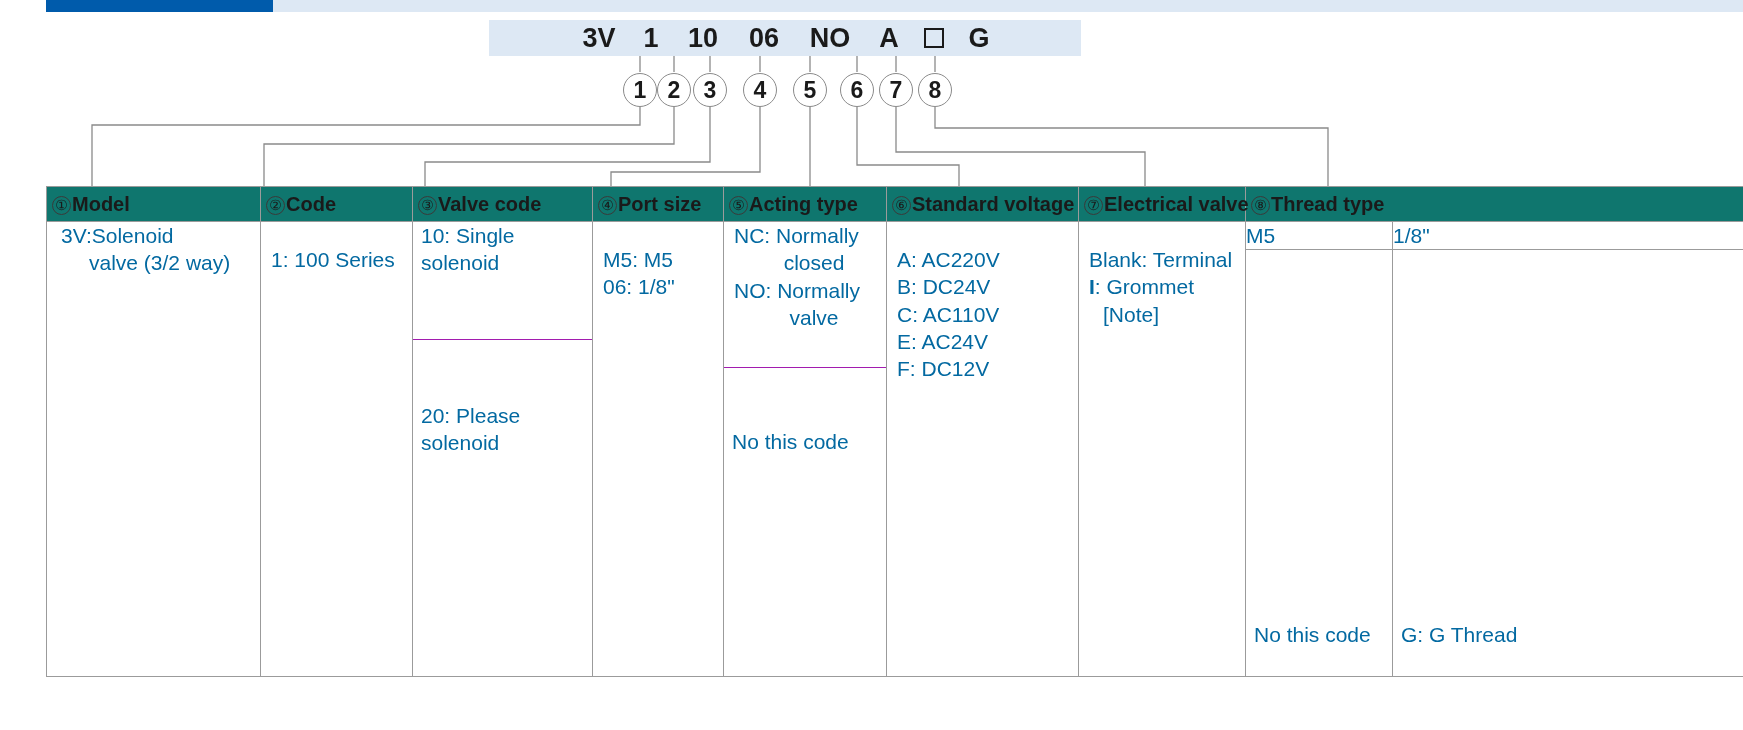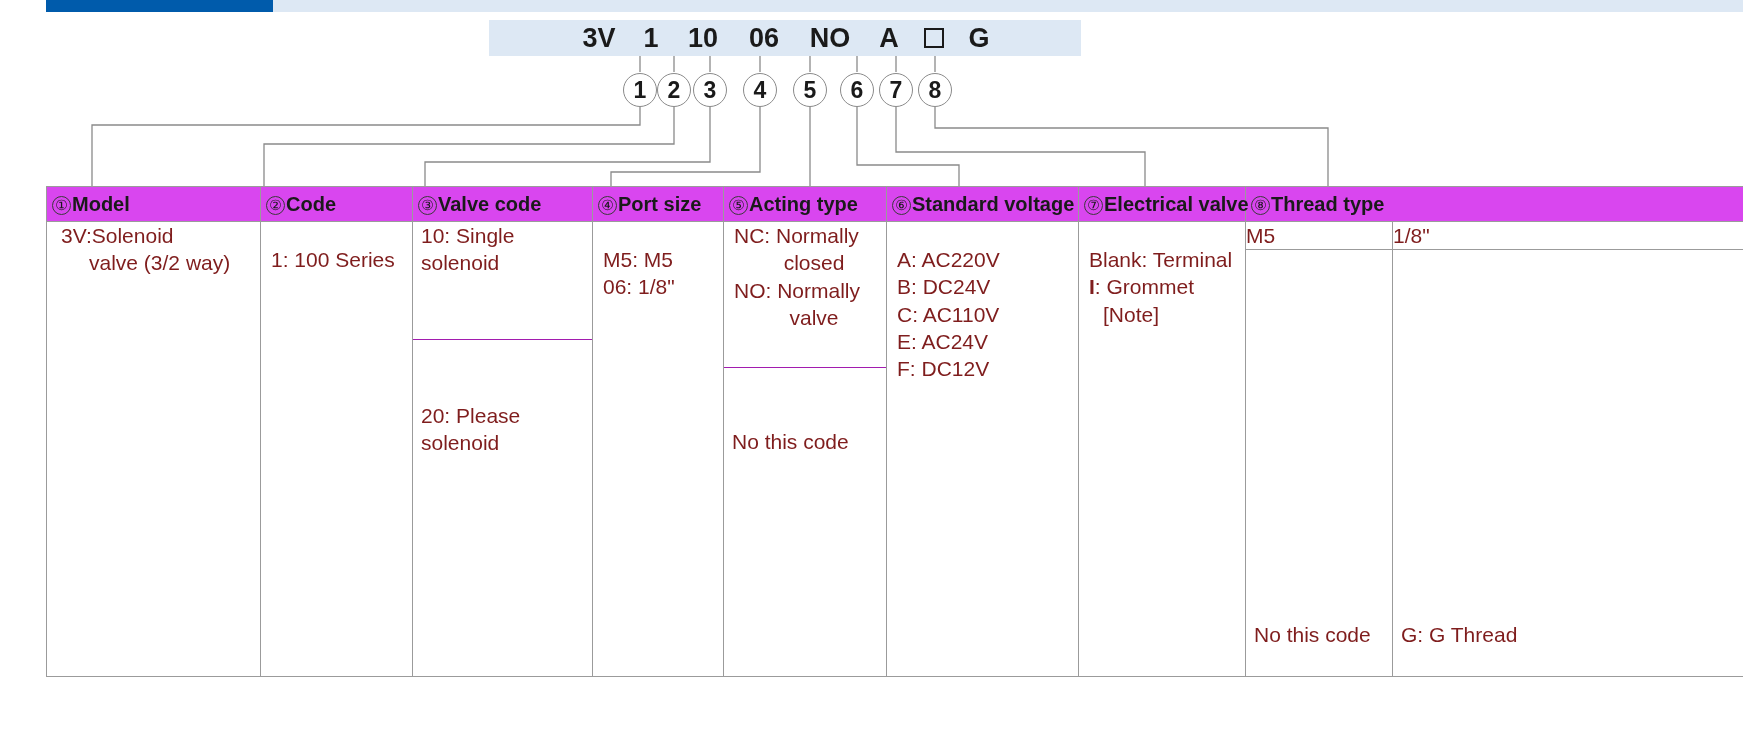--- a/index.html
+++ b/index.html
@@ -52,37 +52,37 @@
     position:absolute;left:46px;top:186px;width:1697px;
     border-collapse:collapse;table-layout:fixed;
   }
   .tbl td,.tbl th{
     border:1px solid #9b9b9b;
     padding:0;
     vertical-align:top;
     font-weight:normal;
   }
   .hdr td{
-    background:#d946ef;
+    background:#0f766e;
     height:34px;
     font-size:20px;font-weight:bold;
     vertical-align:middle;
     padding-left:5px;
     white-space:nowrap;
     color:#1a1a1a;
   }
   .hdr .cnum{
     display:inline-block;
     width:19px;height:19px;line-height:17px;
     border:1.2px solid #3a3a3a;border-radius:50%;
     font-size:14px;font-weight:normal;text-align:center;
     margin-right:1px;vertical-align:middle;
     box-sizing:border-box;
   }
-  .cell{font-size:21px;line-height:1.3;color:#7f1d1d;margin-top:24px;}
+  .cell{font-size:21px;line-height:1.3;color:#0369a1;margin-top:24px;}
   .pad{padding:24px 10px;}
 
   .mid{vertical-align:middle;}
   .c-model{padding:0 0 0 14px;}
 
   .sub-hdr{font-size:21px;padding:4px 0 4px 8px;height:26px;}
 
   
   .inner{width:100%;border-collapse:collapse;table-layout:fixed;height:100%;}
   .inner td{border:none;padding:0;}

